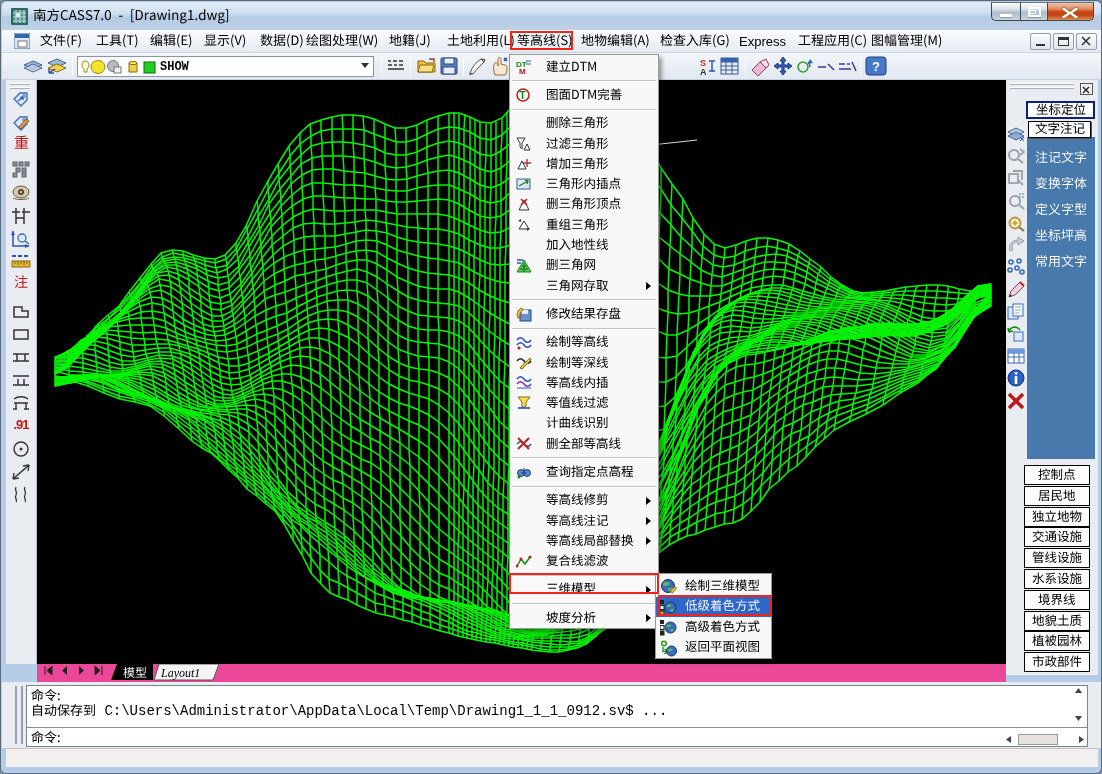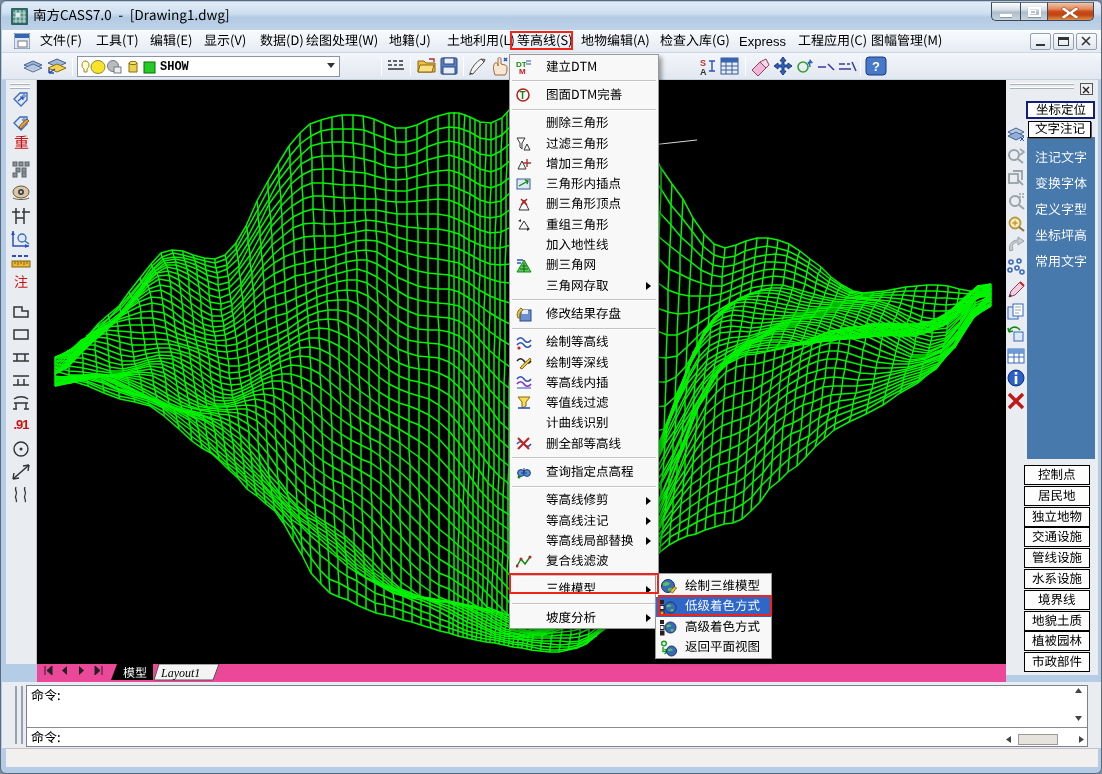--- a/index.html
+++ b/index.html
@@ -9,21 +9,21 @@
 .wb{height:19px;border:1px solid #3c4a57;border-top:1px solid #67757f;position:relative;background:linear-gradient(#fdfdfd 0%,#d5dee8 40%,#aebdca 55%,#c9d5df 100%)}
 .wb.min{width:29px;border-radius:0 0 0 5px;border-right:none}
 .wb.max{width:28px}
 .wb.cls{width:46px;border-radius:0 0 5px 0;border-left:none;background:linear-gradient(#f2c3a7 0%,#e08a5e 35%,#cc4a16 50%,#bf4314 70%,#dd9049 100%)}
 #menubar{position:absolute;left:1px;top:29px;width:1100px;height:23px;background:linear-gradient(#f9fbfd,#e6ebf3);border-bottom:1px solid #cdd5e0;color:#000}
 #menubar .mi{position:absolute;top:4px;white-space:nowrap}
 #mdibtns{position:absolute;right:5px;top:3px;display:flex}
 .mdib{width:21px;height:17px;border:1px solid #94a0ac;background:linear-gradient(#fbfcfd,#dfe6ee);margin-left:2px;position:relative;border-radius:2px}
 #toolbar{position:absolute;left:1px;top:52px;width:1100px;height:27px;background:linear-gradient(#f3f6fa,#e2e8f1);border-bottom:1px solid #c8d0dc}
 .tsep{position:absolute;top:4px;width:1px;height:19px;background:#b4bcc8;border-right:1px solid #fff}
-.combo{position:absolute;left:75px;top:3px;width:263px;height:21px;background:#fff;border:1px solid #8a95a5}
+.combo{position:absolute;left:75px;top:3px;width:297px;height:21px;background:#fff;border:1px solid #8a95a5}
 #leftbar{position:absolute;left:5px;top:79px;width:31px;height:584px;background:#e9edf2;border-right:1px solid #b9c2cc}
 .grip{position:absolute;left:4px;top:3px;width:20px;height:2px;border-top:1px solid #fff;border-bottom:1px solid #a8b2bc}
 .lic{position:absolute;left:4px;width:22px;height:20px;text-align:center}
 #canvas{position:absolute;left:36px;top:79px;width:969px;height:584px;background:#000;overflow:hidden}
 #rpanel{position:absolute;left:1005px;top:79px;width:92px;height:595px;background:#e9edf2}
 #rpanel .grip{width:64px}
 #rblue{position:absolute;left:21px;top:57px;width:68px;height:322px;background:#4779ad}
 .rtxt{position:absolute;left:21px;width:68px;display:flex;justify-content:center}
 .rbtn{position:absolute;left:18px;width:66px;height:20px;background:#fdfdfd;border:1px solid #000;display:flex;align-items:center;justify-content:center}
 .ric{position:absolute;left:0px;width:20px;height:20px;text-align:center}
@@ -1070,20 +1070,32 @@
       <div id="cmdbox">
         <div style="position:absolute;left:4px;top:3px">
           <svg width="30" height="15" style="display:block;">
             <g transform="translate(0,11) scale(0.0130,-0.0130)" fill="#000">
               <use href="#u547D"></use>
               <use href="#u4EE4" x="1000"></use>
               <use href="#u003A" x="2000"></use>
             </g>
           </svg>
         </div>
+        <div style="position:absolute;left:4px;top:18px;display:flex;align-items:flex-end">
+          <svg width="65" height="15" style="display:block;">
+            <g transform="translate(0,11) scale(0.0130,-0.0130)" fill="#000">
+              <use href="#u81EA"></use>
+              <use href="#u52A8" x="1000"></use>
+              <use href="#u4FDD" x="2000"></use>
+              <use href="#u5B58" x="3000"></use>
+              <use href="#u5230" x="4000"></use>
+            </g>
+          </svg>
+          <span style="white-space:pre;font-family:'Liberation Mono',monospace;font-size:14px;line-height:15px"> C:\Users\Administrator\AppData\Local\Temp\Drawing1_1_1_0912.sv$ ...</span>
+        </div>
         <div style="position:absolute;left:0;top:41px;width:1060px;border-top:1px solid #8a8a8a"></div>
         <div style="position:absolute;left:4px;top:45px">
           <svg width="30" height="15" style="display:block;">
             <g transform="translate(0,11) scale(0.0130,-0.0130)" fill="#000">
               <use href="#u547D"></use>
               <use href="#u4EE4" x="1000"></use>
               <use href="#u003A" x="2000"></use>
             </g>
           </svg>
         </div>

